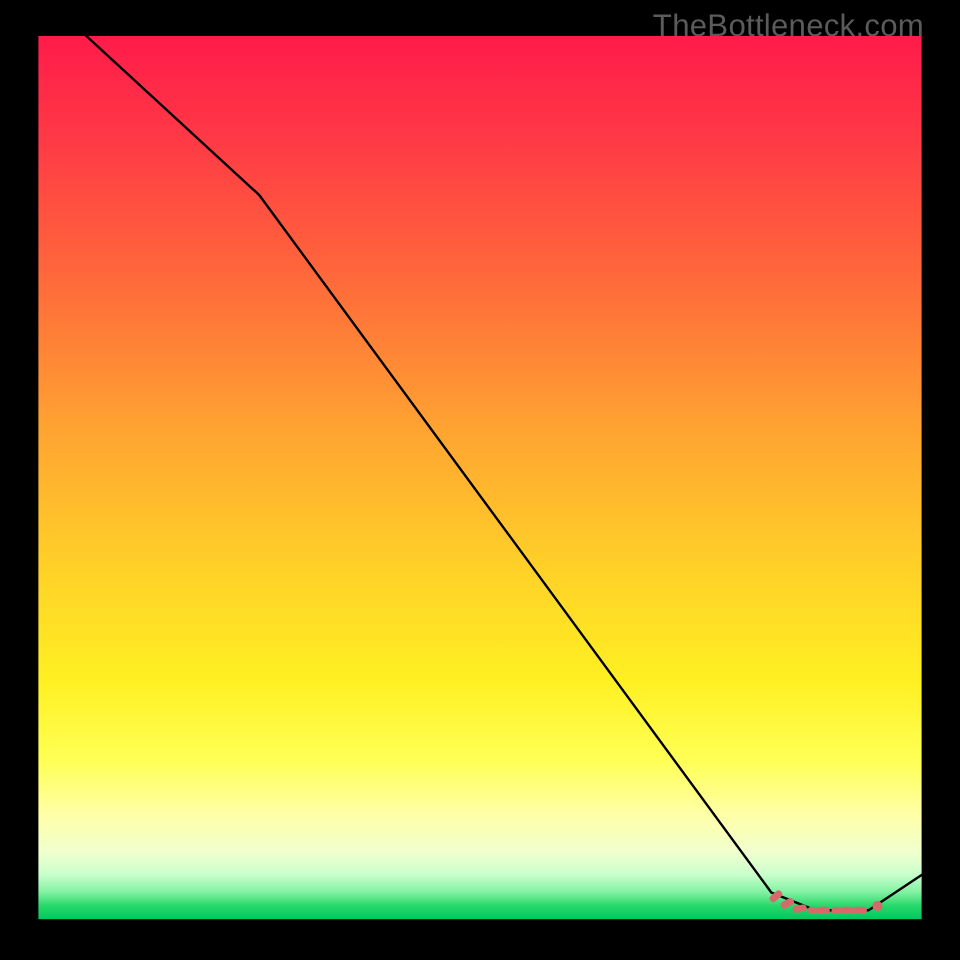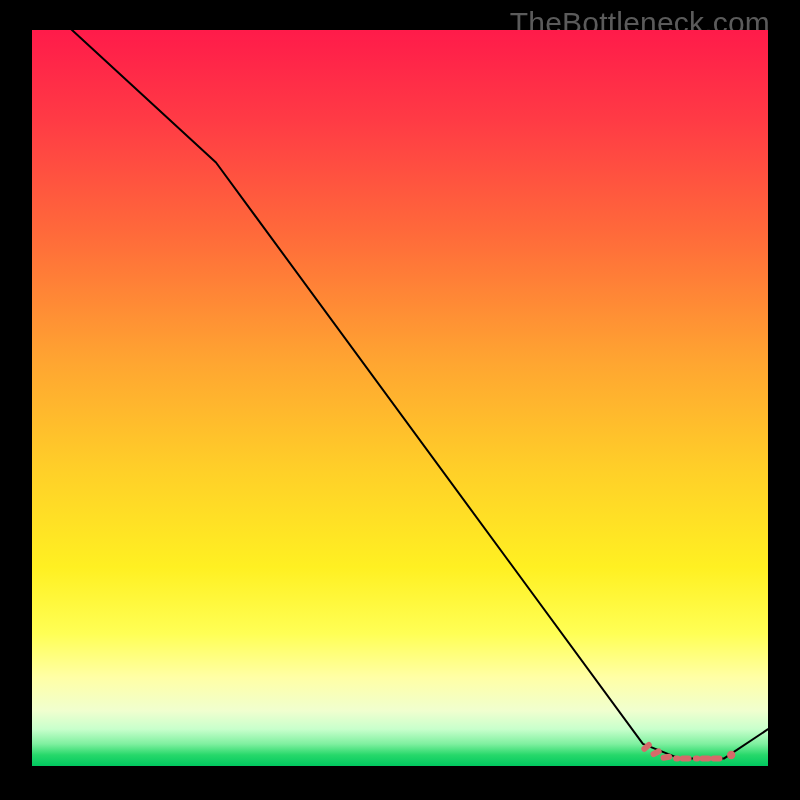--- a/index.html
+++ b/index.html
@@ -39,21 +39,21 @@
       #7ff0a0 97%,
       #27d86a 98.5%,
       #00c85f 100%
     );
   }
   .watermark {
     position: absolute;
     top: 6px;
     right: 30px;
     color: #5b5b5b;
-    font-size: 30px;
+    font-size: 26px;
     font-weight: 500;
     letter-spacing: 0.2px;
     user-select: none;
   }
   svg.lines {
     position: absolute;
     left: 0;
     top: 0;
     width: 736px;
     height: 736px;

